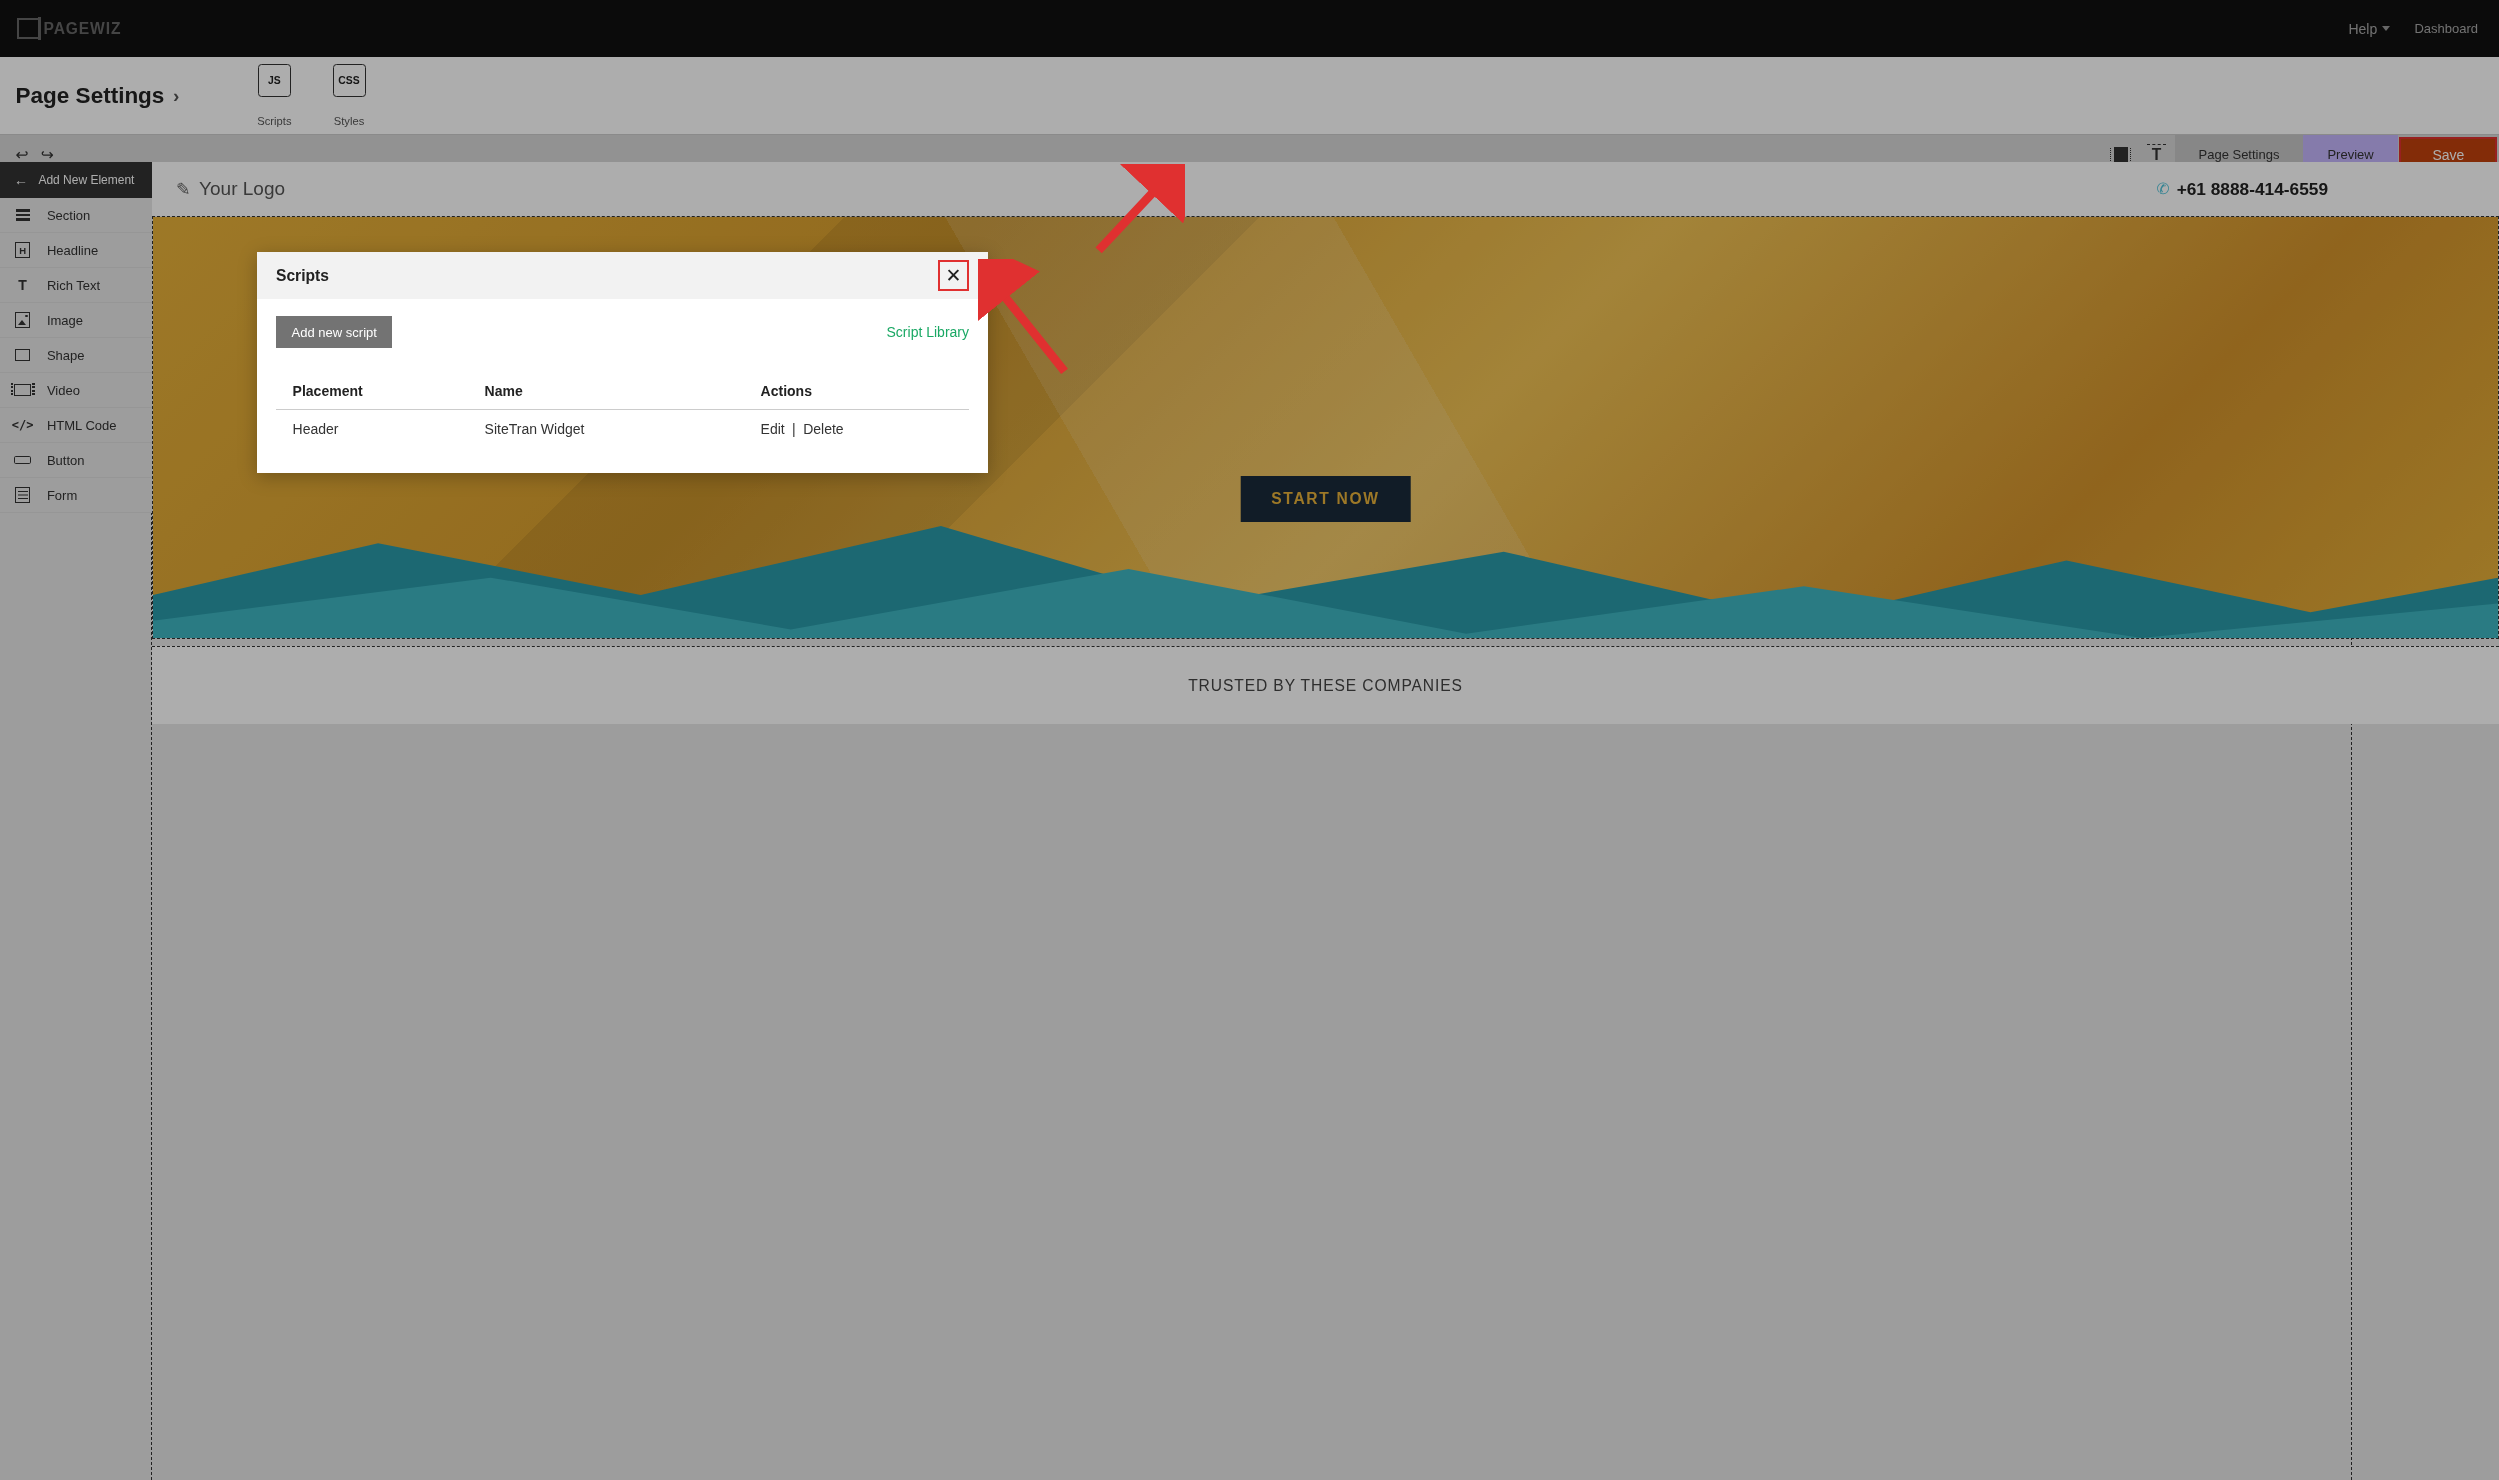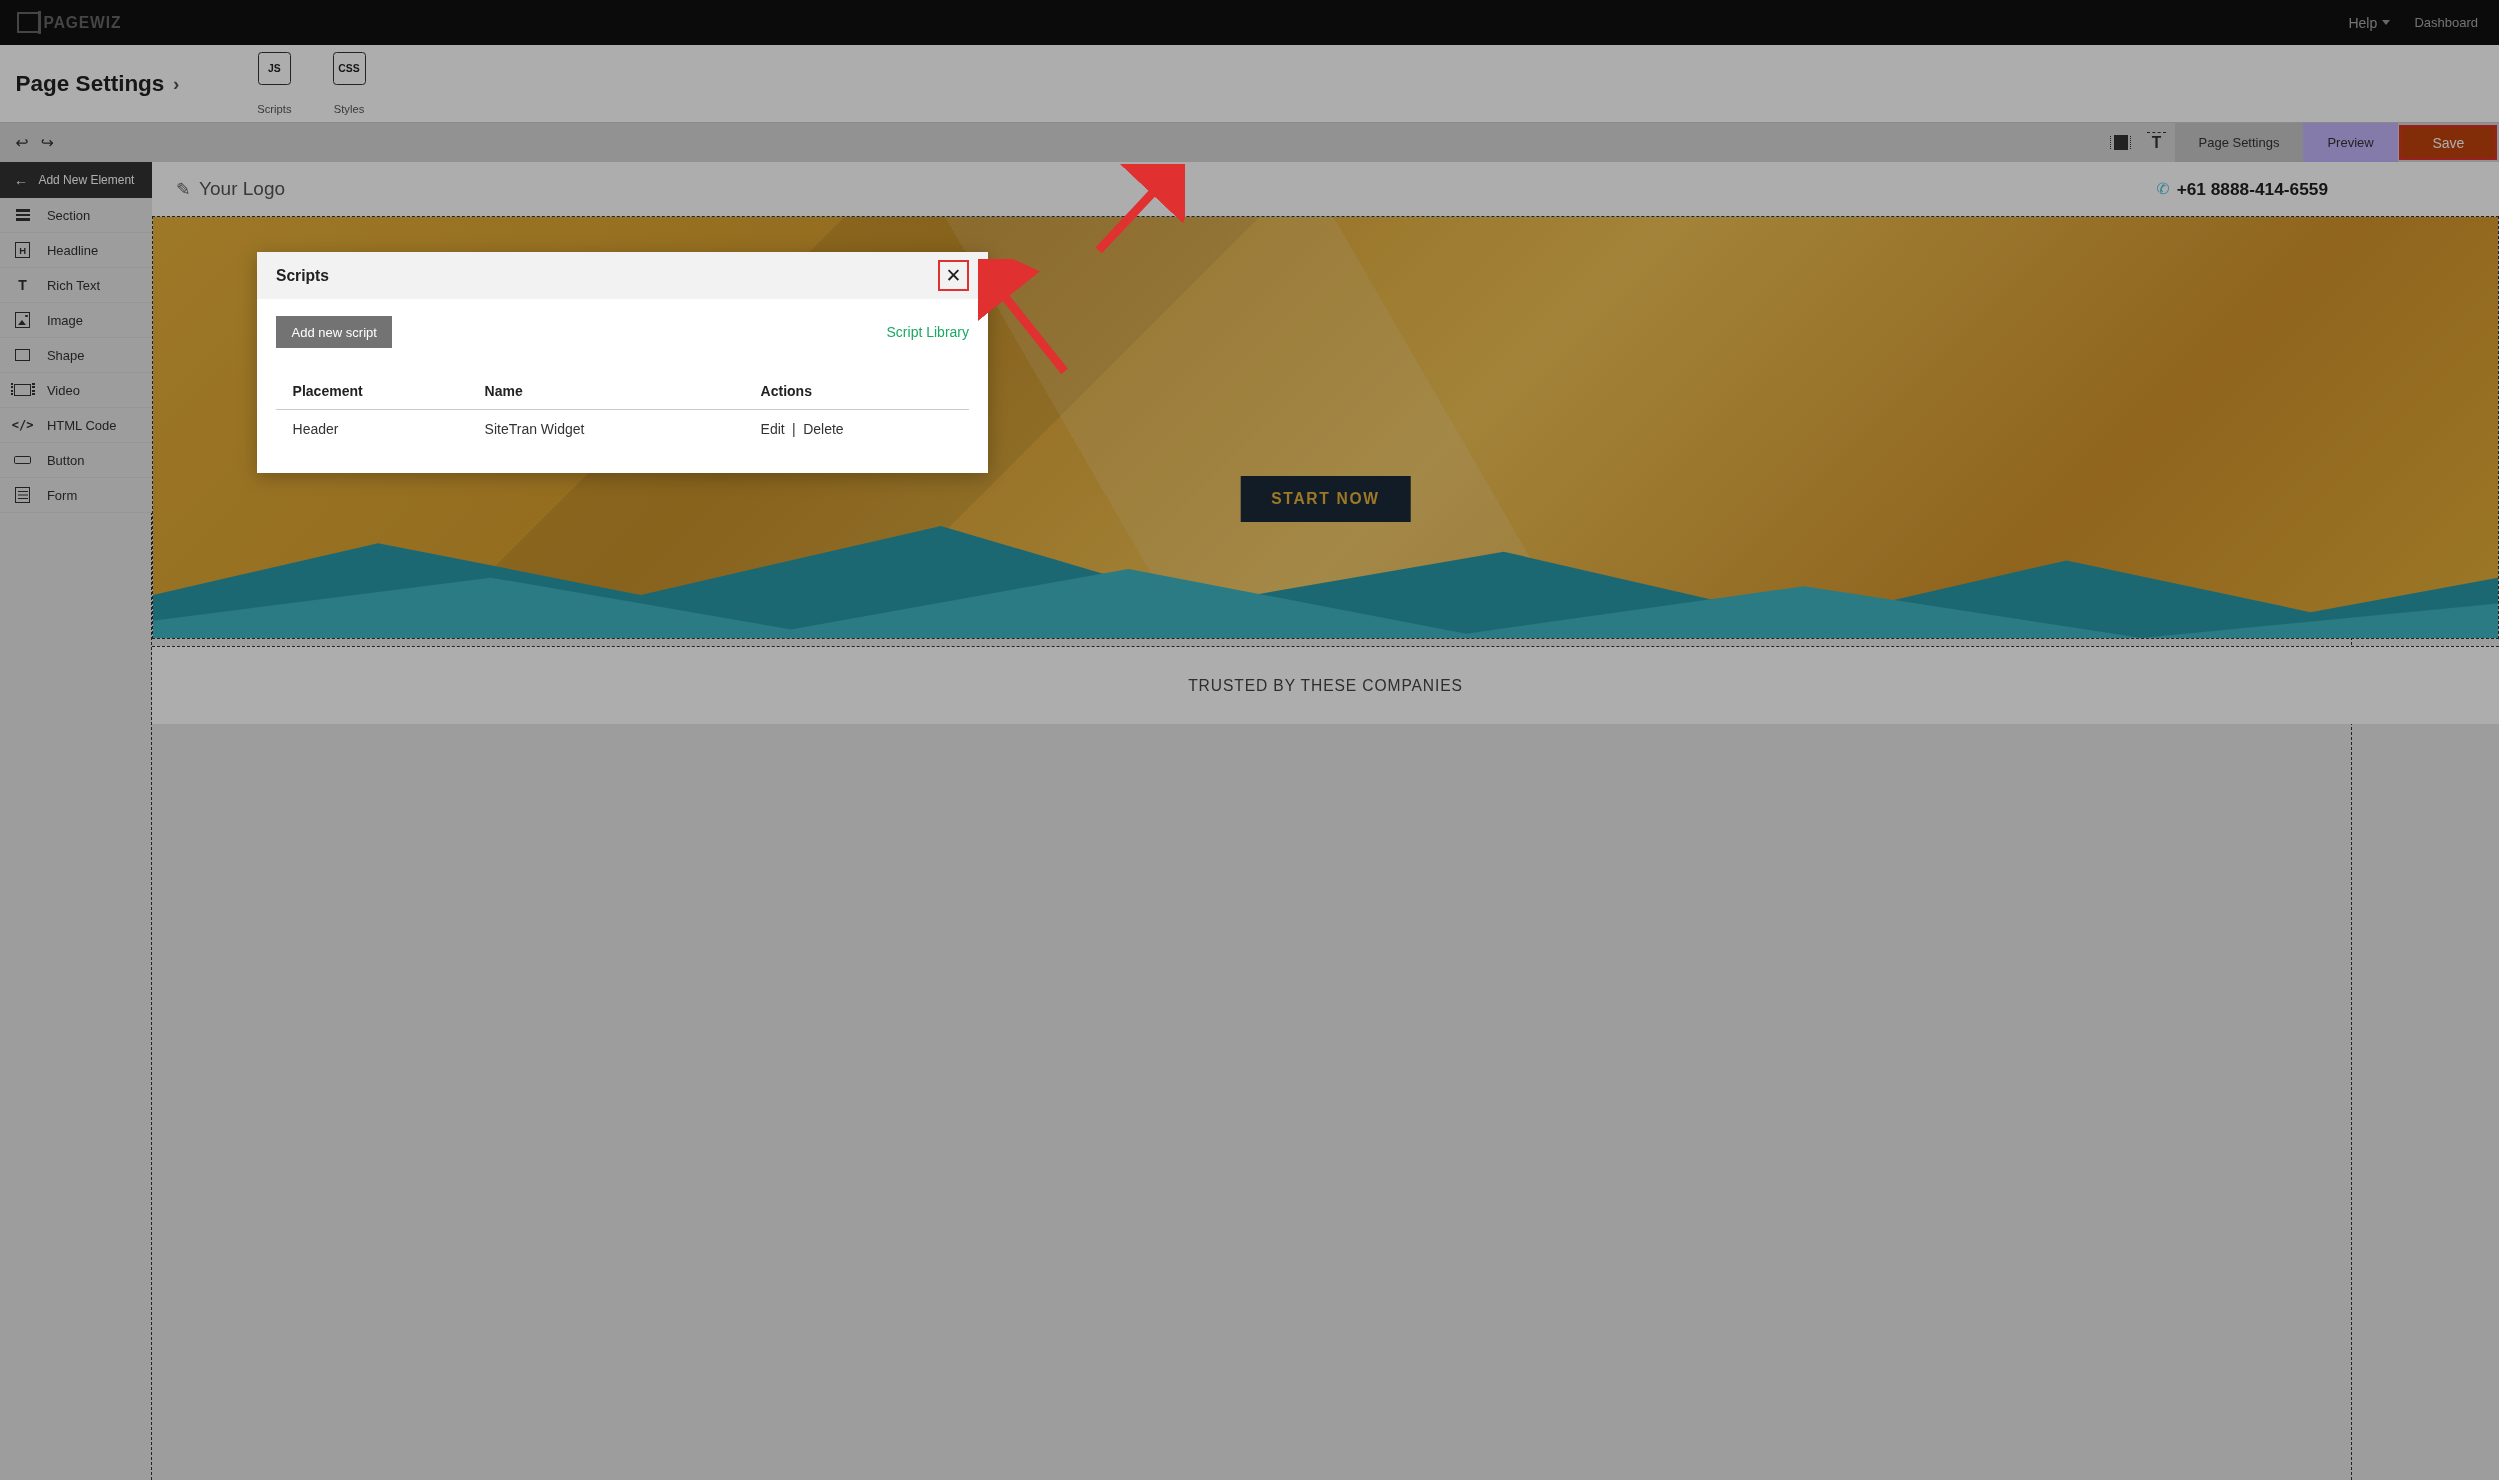--- a/index.html
+++ b/index.html
@@ -1,19 +1,19 @@
 <!DOCTYPE html>
 <html style="font-size:14px"><head>
 <meta charset="utf-8">
 <style>
   * { box-sizing: border-box; margin: 0; padding: 0; }
   html, body { width: 100%; height: 100%; font-family: -apple-system, BlinkMacSystemFont, "Segoe UI", Arial, sans-serif; overflow: hidden; }
   body { position: relative; background: #e0e0e0; }
 
-  .top-bar { height: 45px; background: #111; display: flex; align-items: center; color: #aaa; }
+  .top-bar { height: 57px; background: #111; display: flex; align-items: center; color: #aaa; }
   .logo { display: flex; align-items: center; padding: 0 17.3px; font-weight: 800; letter-spacing: 0.9px; color: #666; }
   .logo-icon { width: 21px; height: 21px; border: 2.6px solid #666; border-right: none; display: inline-block; margin-right: 5.2px; position: relative; }
   .logo-icon::after { content: ""; position: absolute; right: -2.6px; top: -2.6px; bottom: -2.6px; width: 2.6px; background: #666; }
   .logo-text { font-size: 15.6px; }
   .top-tabs { display: flex; height: 100%; margin-left: 86px; }
   .top-tab { display: flex; align-items: center; padding: 0 28px; color: #999; font-size: 13px; cursor: pointer; }
   .top-tab.active { background: #fff; color: #222; font-weight: 600; }
   .top-right { margin-left: auto; display: flex; align-items: center; gap: 24px; padding-right: 21px; }
   .help { display: flex; align-items: center; gap: 5.2px; cursor: pointer; }
   .chev { width: 0; height: 0; border-left: 4.3px solid transparent; border-right: 4.3px solid transparent; border-top: 5.2px solid #999; }

